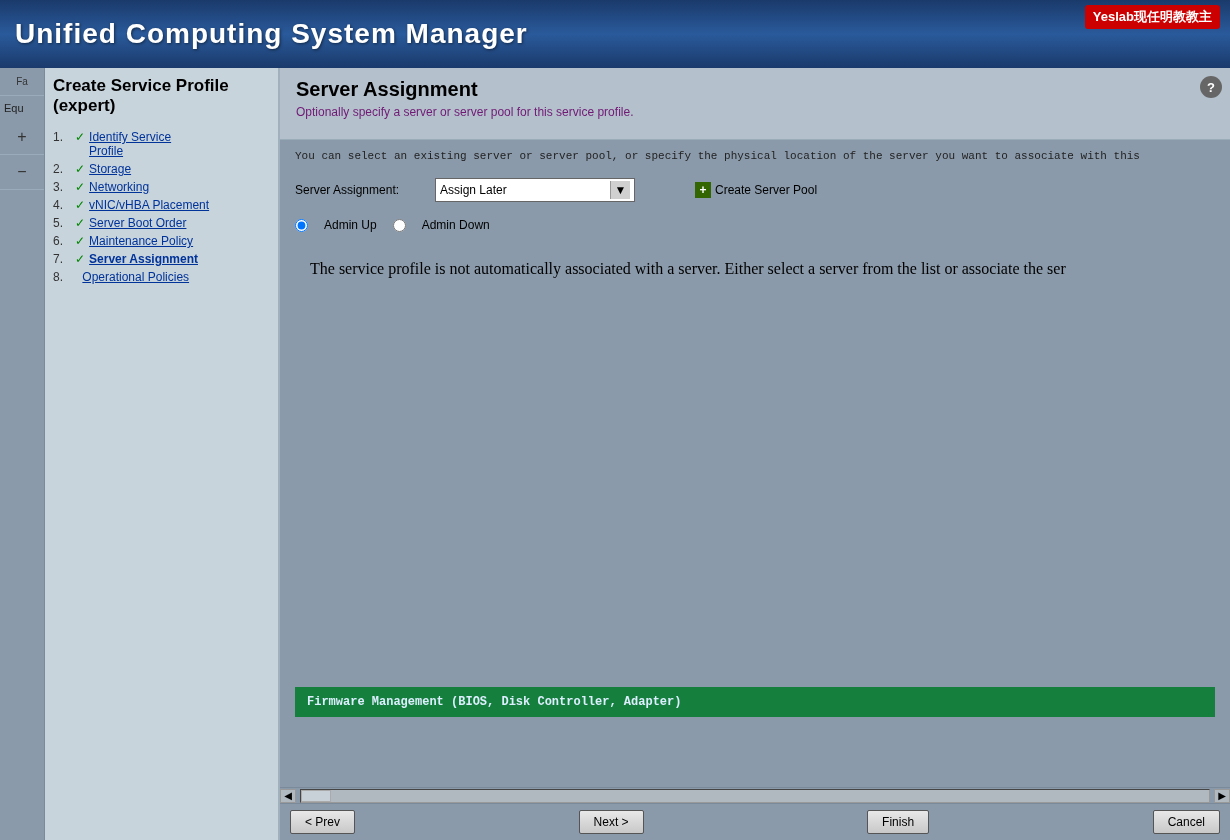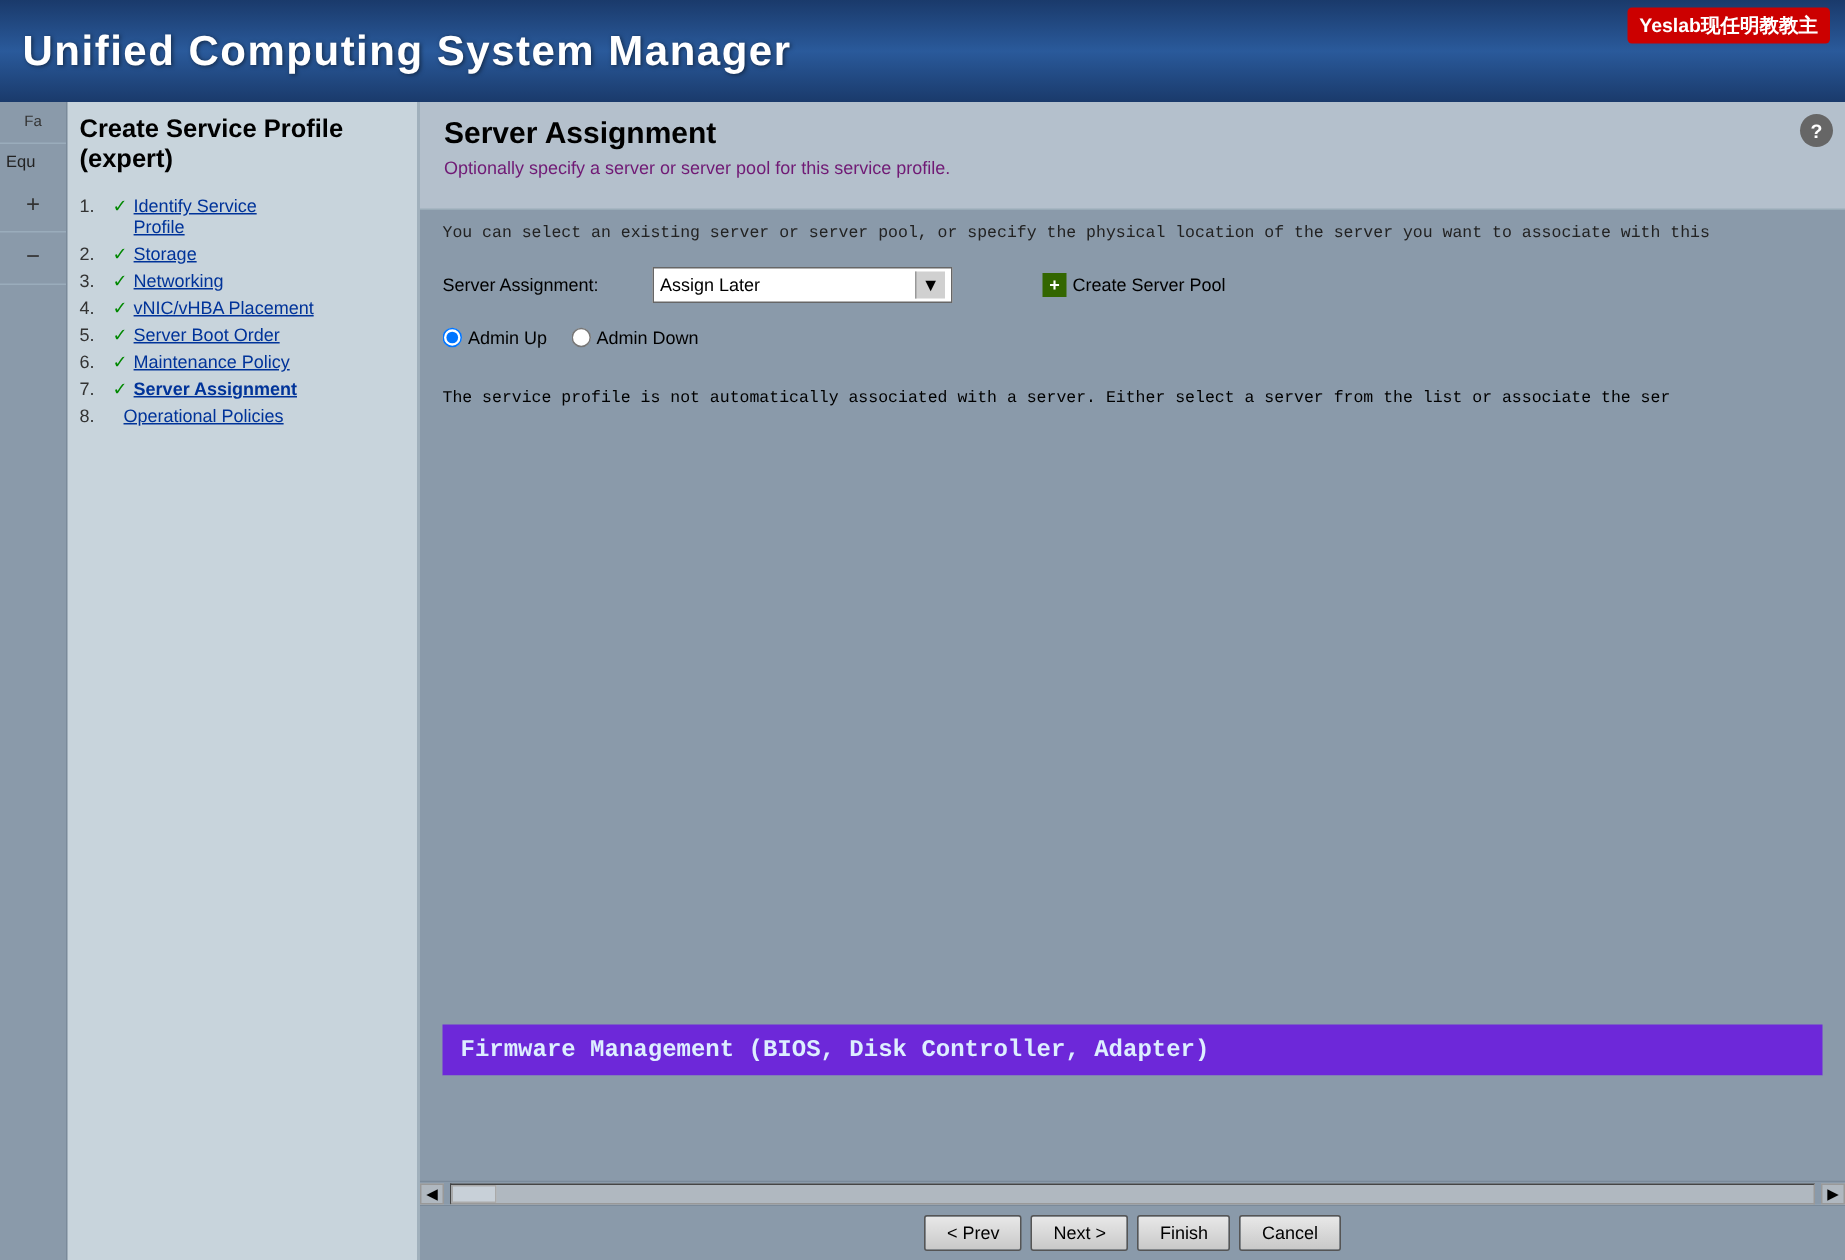--- a/index.html
+++ b/index.html
@@ -214,54 +214,56 @@
       font-family: 'Courier New', monospace;
       font-size: 11px;
     }
     .radio-row {
       display: flex;
       align-items: center;
       gap: 16px;
     }
     .radio-option {
       display: flex;
-      gap: 4px;
+      align-items: center;
+      gap: 16px;
       font-size: 12px;
       color: #000;
     }
     .radio-option input[type="radio"] {
       margin: 0;
     }
 
     
     .info-message {
-      font-size: 11px;
+      font-size: 16px;
       color: #000;
       margin-top: 12px;
-      font-family: Liberation Mono, monospace;
+      font-family: Liberation Serif, serif;
+      margin-left: 15px;
     }
 
     
     .firmware-bar {
       margin-top: auto;
-      background: #6d28d9;
+      background: #15803d;
       color: #ddeeff;
       padding: 8px 12px;
-      font-size: 16px;
+      font-size: 12px;
       font-weight: bold;
       cursor: pointer;
       font-family: 'Courier New', monospace;
     }
 
     
     .bottom-nav {
       background: #8a9aaa;
       padding: 6px 10px;
       display: flex;
-      justify-content: center;
+      justify-content: space-between;
       align-items: center;
       gap: 6px;
       border-top: 1px solid #7a8a9a;
     }
     .nav-btn {
       padding: 4px 14px;
       font-size: 12px;
       border: 1px solid #555;
       background: linear-gradient(to bottom, #e8e8e8, #c8c8c8);
       cursor: pointer;

